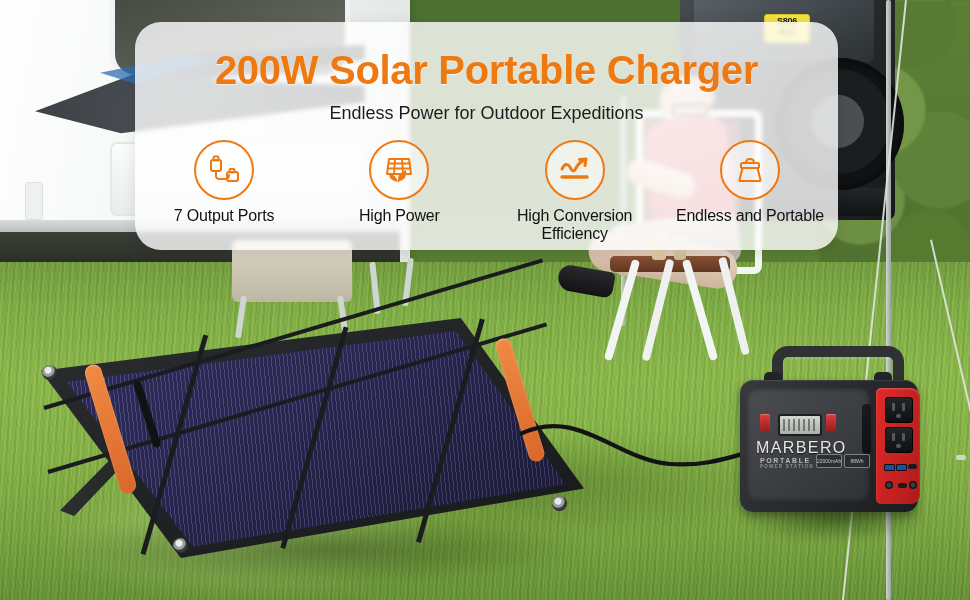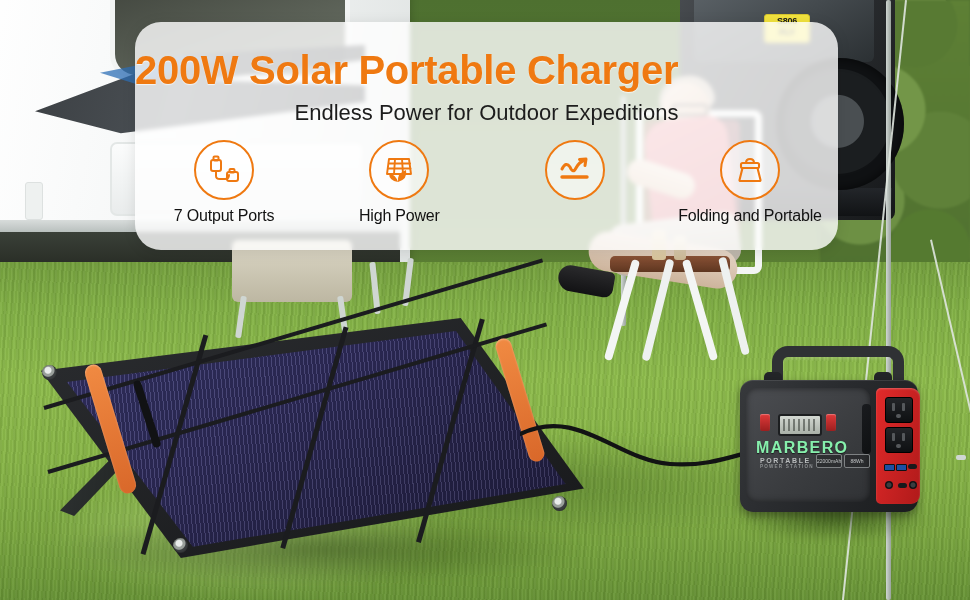--- a/index.html
+++ b/index.html
@@ -248,21 +248,21 @@
     background:linear-gradient(#d3d8d2,#a9b0a8);border:2px solid #1c1e20;
   }
   .screen:after{
     content:"";position:absolute;left:3px;top:3px;right:3px;bottom:3px;
     background:repeating-linear-gradient(90deg,#4a4f4a 0 2px, transparent 2px 5px);
     opacity:.65;
   }
   .btn-red{position:absolute;width:10px;height:17px;border-radius:2px;background:linear-gradient(#e03a3a,#9c1f1f);box-shadow:inset 0 1px 1px rgba(255,255,255,.3);}
   .brand{
     position:absolute;left:22px;top:93px;width:110px;
-    color:#86efac;font-weight:bold;font-size:16px;letter-spacing:1.4px;
+    color:#e5e5e5;font-weight:normal;font-size:16px;letter-spacing:1.4px;
     text-shadow:0 1px 1px rgba(0,0,0,.6);
   }
   .sub1{position:absolute;left:26px;top:111px;color:#b9bcbd;font-size:7px;font-weight:bold;letter-spacing:1.6px;}
   .sub2{position:absolute;left:26px;top:118px;color:#8d9092;font-size:4.6px;font-weight:bold;letter-spacing:1.2px;}
   .spec{
     position:absolute;top:108px;width:24px;height:12px;border:1px solid #7e8183;border-radius:2px;
     color:#c3c6c7;font-size:5px;text-align:center;line-height:12px;background:rgba(0,0,0,.2);
   }
   .redpanel{
     position:absolute;left:142px;top:42px;width:44px;height:116px;border-radius:5px 9px 9px 5px;
@@ -283,28 +283,28 @@
 
   
   .card{
     position:absolute;left:135px;top:22px;width:703px;height:228px;
     background:rgba(255,255,255,.80);
     border-radius:26px;
     box-shadow:0 2px 14px rgba(0,0,0,.10);
     backdrop-filter:blur(2px);
   }
   .headline{
-    position:absolute;left:0;top:26px;width:703px;
+    position:absolute;left:0;top:26px;width:703px;text-align:center;
     color:#ef7911;font-weight:bold;font-size:40px;line-height:44px;
     letter-spacing:-.3px;
     text-shadow:0 1px 1px rgba(255,255,255,.7);
   }
   .subhead{
     position:absolute;left:0;top:78px;width:703px;text-align:center;
-    color:#1d1d1d;font-size:22px;line-height:26px;
+    color:#1d1d1d;font-size:18px;line-height:26px;
   }
   .features{
     position:absolute;left:14px;top:118px;width:676px;height:104px;
     display:flex;justify-content:space-between;align-items:flex-start;
   }
   .feat{width:150px;display:flex;flex-direction:column;align-items:center;}
   .feat-ic{
     width:56px;height:56px;border-radius:50%;
     border:2.5px solid #ef7911;background:rgba(255,255,255,.55);
     display:flex;align-items:center;justify-content:center;
@@ -483,29 +483,30 @@
       </div>
 
       <div class="feat">
         <div class="feat-ic">
           <svg width="34" height="34" viewBox="0 0 34 34" fill="none" stroke="#ef7911" stroke-width="3" stroke-linecap="round" stroke-linejoin="round">
             <path d="M4 16 Q8 8 12 14 Q15 21 18 15 Q21 9 27 7"></path>
             <path d="M21.5 6.5 L28 6 L27 12.5" stroke-width="3"></path>
             <path d="M4 24 L29 24" stroke-width="3.4"></path>
           </svg>
         </div>
+        <div class="feat-lb">High Conversion Efficiency</div>
       </div>
 
       <div class="feat">
         <div class="feat-ic">
           <svg width="34" height="34" viewBox="0 0 34 34" fill="none" stroke="#ef7911" stroke-width="2.1" stroke-linecap="round" stroke-linejoin="round">
             <path d="M13 10 Q13 6 17 6 Q21 6 21 10"></path>
             <rect x="8" y="10" width="18" height="5" rx="1.6"></rect>
             <path d="M9.5 15 L6.5 27 Q6.3 28 7.5 28 L26.5 28 Q27.7 28 27.5 27 L24.5 15 Z"></path>
           </svg>
         </div>
-        <div class="feat-lb">Folding and Portable</div>
+        <div class="feat-lb">Endless and Portable</div>
       </div>
 
     </div>
   </div>
 
 </div>
 
 </body></html>

